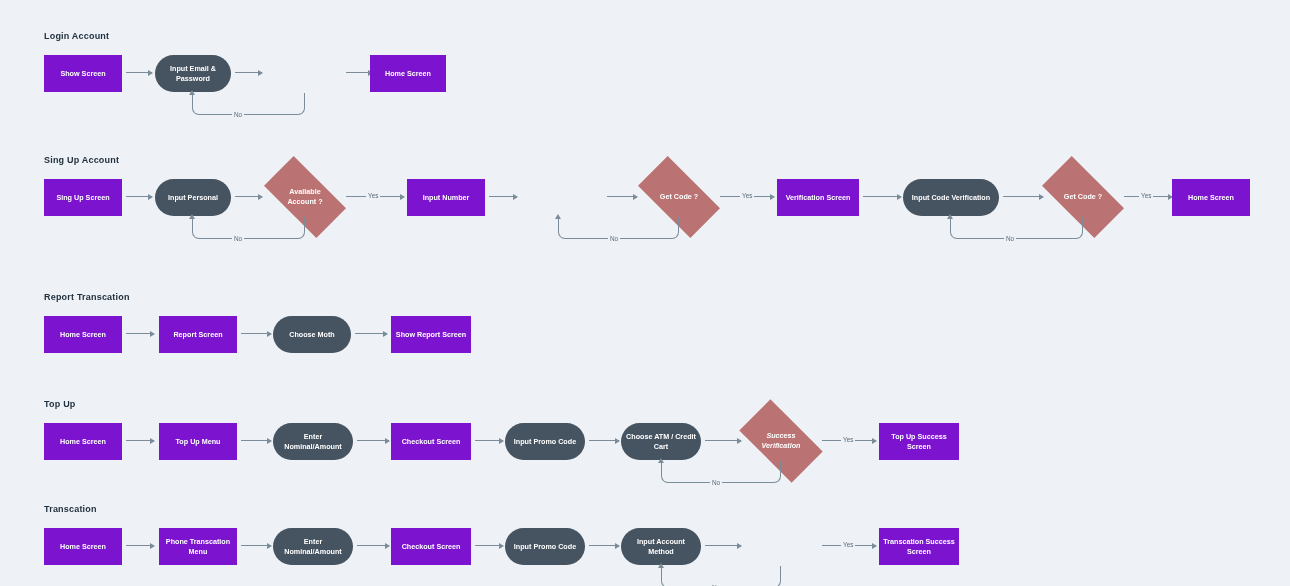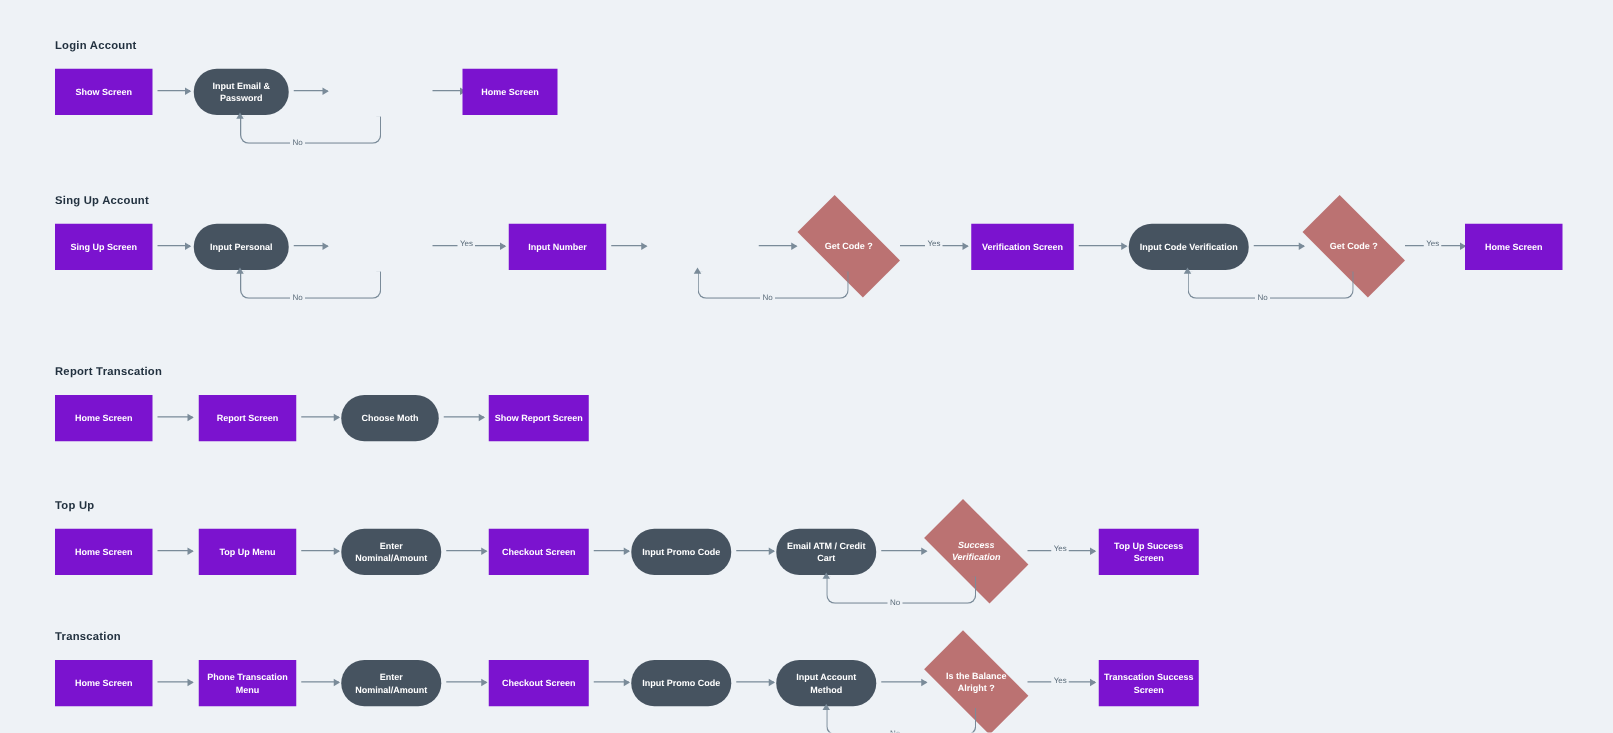--- a/index.html
+++ b/index.html
@@ -124,20 +124,25 @@
   <div class="edge-label" style="left:232px;top:85px;">No</div>
 
   <div class="section-label" style="left:44px;top:128px;">Sing Up Account</div>
 
   <div class="node rect" style="left: 44px; top: 152px; width: 78px; height: 37px; white-space: pre-line;">Sing Up Screen</div>
   <div class="conn" style="left:126px;top:169px;width:26px;"></div>
 
   <div class="node round" style="left: 155px; top: 152px; width: 76px; height: 37px; white-space: pre-line;">Input Personal</div>
   <div class="conn" style="left:235px;top:169px;width:27px;"></div>
 
+  <div class="diamond" style="left:268px;top:149px;width:74px;height:42px;">
+    <div class="dshape"></div>
+    <div class="dlabel" style="white-space: pre-line;">Available
+Account ?</div>
+  </div>
 
   <div class="conn" style="left:346px;top:169px;width:58px;"></div>
   <div class="edge-label" style="left:366px;top:166px;">Yes</div>
 
   <div class="node rect" style="left: 407px; top: 152px; width: 78px; height: 37px; white-space: pre-line;">Input Number</div>
   <div class="conn" style="left:489px;top:169px;width:28px;"></div>
 
   <div class="conn" style="left:607px;top:169px;width:30px;"></div>
 
   <div class="diamond" style="left:642px;top:149px;width:74px;height:42px;">
@@ -200,21 +205,21 @@
   <div class="node round" style="left: 273px; top: 396px; width: 80px; height: 37px; white-space: pre-line;">Enter
 Nominal/Amount</div>
   <div class="conn" style="left:357px;top:413px;width:32px;"></div>
 
   <div class="node rect" style="left: 391px; top: 396px; width: 80px; height: 37px; white-space: pre-line;">Checkout Screen</div>
   <div class="conn" style="left:475px;top:413px;width:28px;"></div>
 
   <div class="node round" style="left: 505px; top: 396px; width: 80px; height: 37px; white-space: pre-line;">Input Promo Code</div>
   <div class="conn" style="left:589px;top:413px;width:30px;"></div>
 
-  <div class="node round" style="left: 621px; top: 396px; width: 80px; height: 37px; white-space: pre-line;">Email ATM / Credit
+  <div class="node round" style="left: 621px; top: 396px; width: 80px; height: 37px; white-space: pre-line;">Choose ATM / Credit
 Cart</div>
   <div class="conn" style="left:705px;top:413px;width:36px;"></div>
 
   <div class="diamond" style="left:744px;top:392px;width:74px;height:44px;">
     <div class="dshape"></div>
     <div class="dlabel" style="white-space: pre-line; font-style: italic;">Success
 Verification</div>
   </div>
 
   <div class="conn" style="left:822px;top:413px;width:54px;"></div>
@@ -243,25 +248,20 @@
   <div class="node rect" style="left: 391px; top: 501px; width: 80px; height: 37px; white-space: pre-line;">Checkout Screen</div>
   <div class="conn" style="left:475px;top:518px;width:28px;"></div>
 
   <div class="node round" style="left: 505px; top: 501px; width: 80px; height: 37px; white-space: pre-line;">Input Promo Code</div>
   <div class="conn" style="left:589px;top:518px;width:30px;"></div>
 
   <div class="node round" style="left: 621px; top: 501px; width: 80px; height: 37px; white-space: pre-line;">Input Account
 Method</div>
   <div class="conn" style="left:705px;top:518px;width:36px;"></div>
 
-  <div class="diamond" style="left:744px;top:497px;width:74px;height:44px;">
-    <div class="dshape"></div>
-    <div class="dlabel" style="white-space: pre-line;">Is the Balance
-Alright ?</div>
-  </div>
 
   <div class="conn" style="left:822px;top:518px;width:54px;"></div>
   <div class="edge-label" style="left:841px;top:515px;">Yes</div>
 
   <div class="node rect" style="left: 879px; top: 501px; width: 80px; height: 37px; white-space: pre-line;">Transcation Success
 Screen</div>
 
   <div class="loop" style="left:661px;top:539px;width:120px;height:22px;"></div>
   <div class="loop-arrow" style="left:657.5px;top:536px;"></div>
   <div class="edge-label" style="left:710px;top:558px;">No</div>

